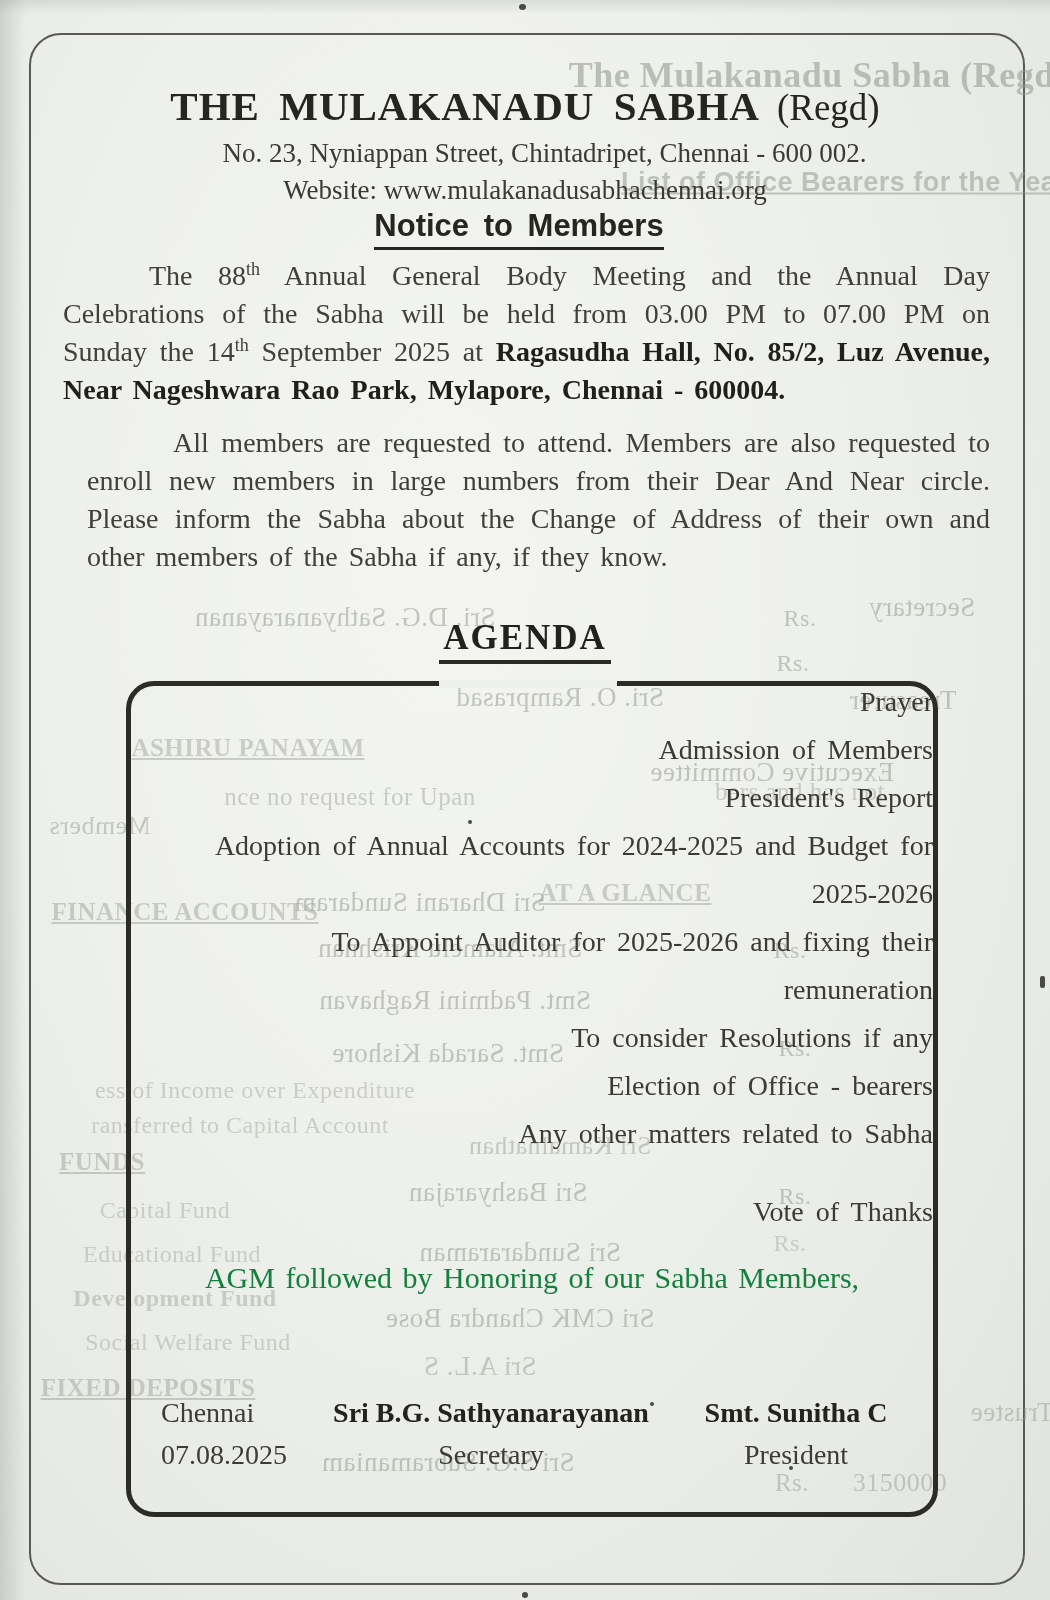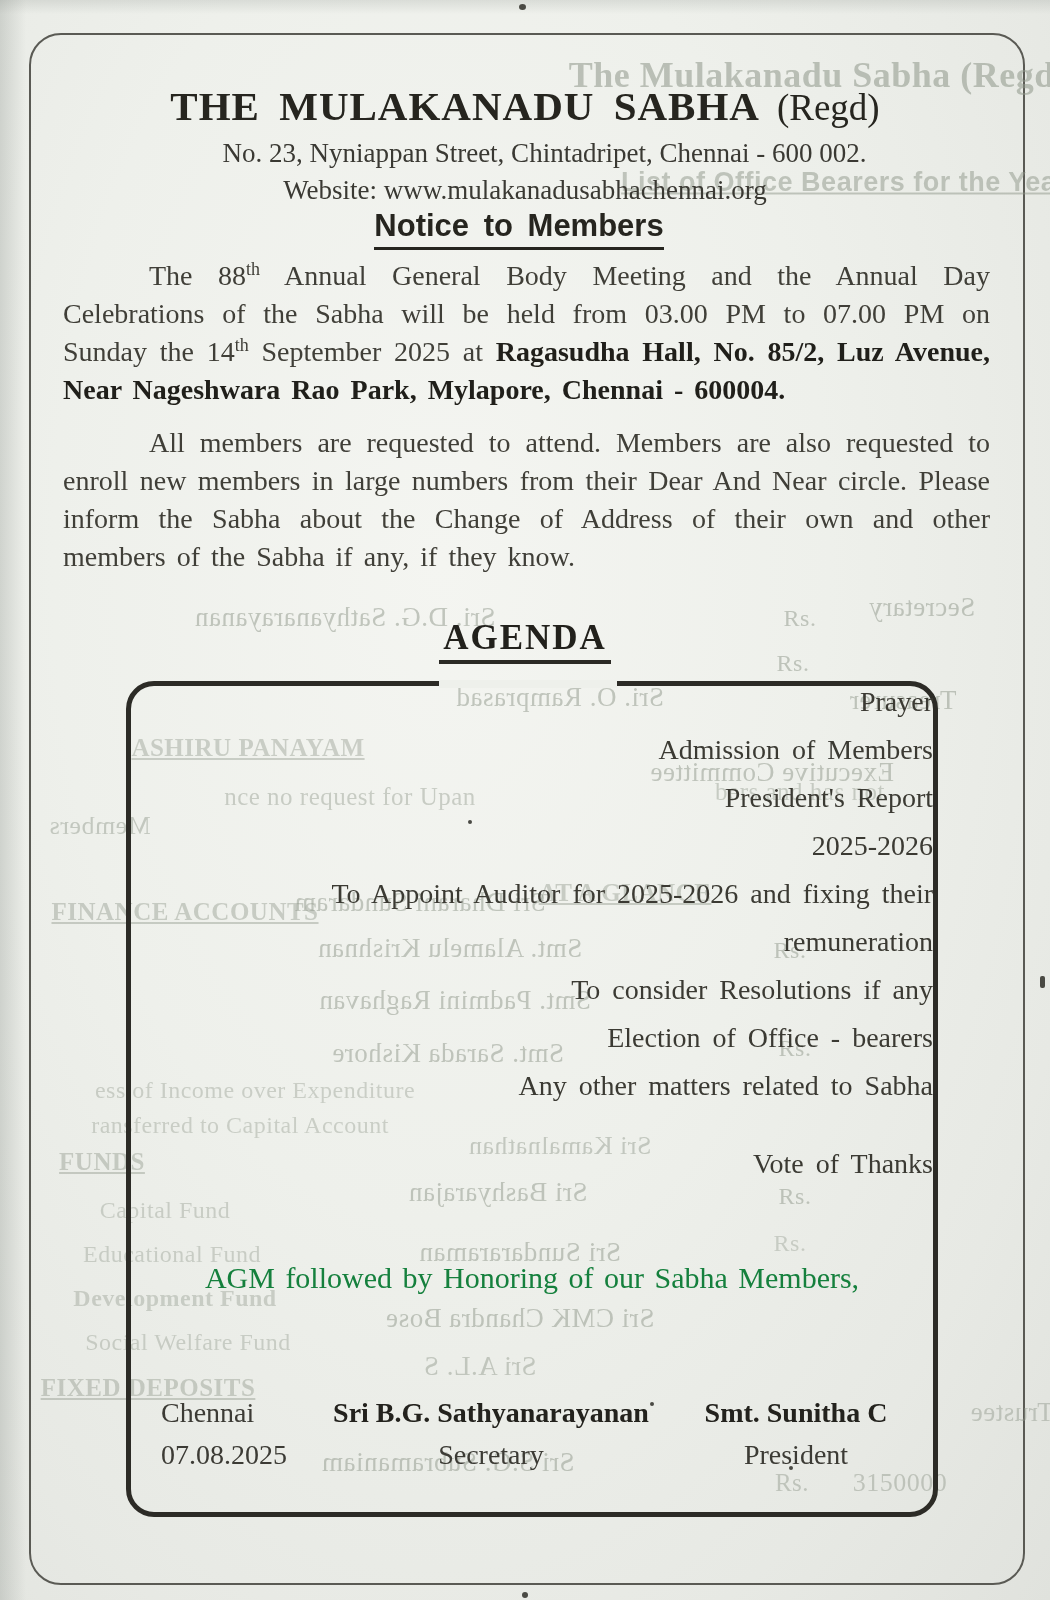--- a/index.html
+++ b/index.html
@@ -35,21 +35,21 @@
   .addr{position:absolute;left:0;right:0;text-align:center;font-size:27px;color:#3a3933;}
   .addr1{top:138px;padding-left:39px;} .addr2{top:175px;}
   .notice-heading{position:absolute;top:208px;left:0;right:12px;text-align:center;}
   .notice-heading span{display:inline-block;font-family:"Liberation Sans",sans-serif;
     font-weight:bold;font-size:31px;color:#26251f;word-spacing:6px;
     border-bottom:3px solid #26251f;padding-bottom:3px;}
 
   .body-para{position:absolute;left:63px;right:60px;margin:0;
     font-size:28px;line-height:38px;text-align:justify;word-spacing:4px;
     text-indent:86px;color:#403f38;}
-  .para1{top:257px;} .para2{top:424px;}
+  .para1{top:257px;} .para2{top:424px;margin-left:24px;}
   .body-para sup{font-size:18px;line-height:0;}
   .body-para strong{color:#201f1a;}
 
   .agenda-heading{position:absolute;top:618px;left:0;right:0;text-align:center;}
   .agenda-heading span{display:inline-block;font-size:35px;font-weight:bold;color:#22211c;
     letter-spacing:2px;border-bottom:4px solid #2b2a25;padding:0 4px 2px 4px;}
 
   .agenda-box{position:absolute;left:126px;top:681px;width:812px;height:836px;
     border:5px solid #2c2b26;border-radius:28px;box-sizing:border-box;}
   .gap-cover{position:absolute;top:-6px;left:308px;width:178px;height:8px;
@@ -142,20 +142,21 @@
   <div class="agenda-heading">
     <span>AGENDA</span>
   </div>
 
   <div class="agenda-box">
     <div class="gap-cover"></div>
     <div class="agenda-list" id="agenda-list">
         <div class="agenda-line">Prayer</div>
         <div class="agenda-line">Admission of Members</div>
         <div class="agenda-line">President's Report</div>
+        <div class="agenda-line">Adoption of Annual Accounts for 2024-2025 and Budget for</div>
         <div class="agenda-line">2025-2026</div>
         <div class="agenda-line">To Appoint Auditor for 2025-2026 and fixing their</div>
         <div class="agenda-line">remuneration</div>
         <div class="agenda-line">To consider Resolutions if any</div>
         <div class="agenda-line">Election of Office - bearers</div>
         <div class="agenda-line">Any other matters related to Sabha</div>
         <div class="agenda-line gap-before">Vote of Thanks</div>
       </div>
 
     <div class="agm-note">

